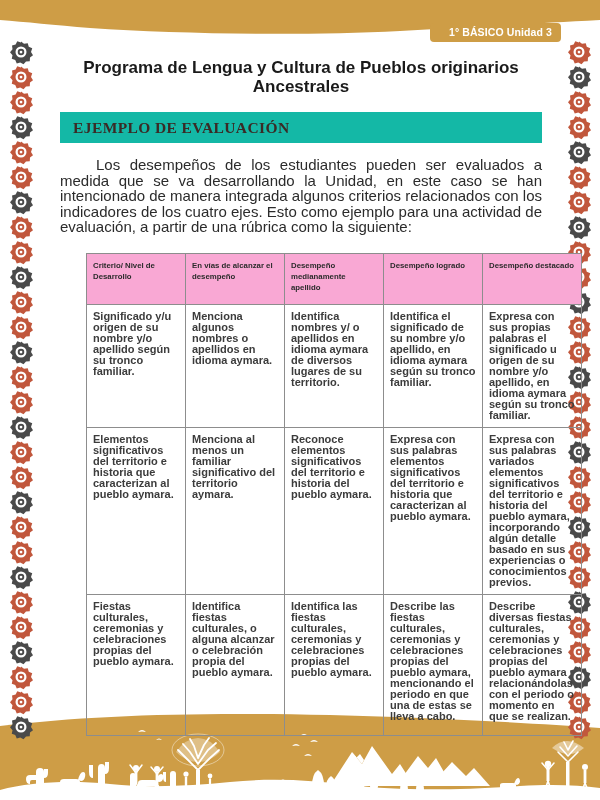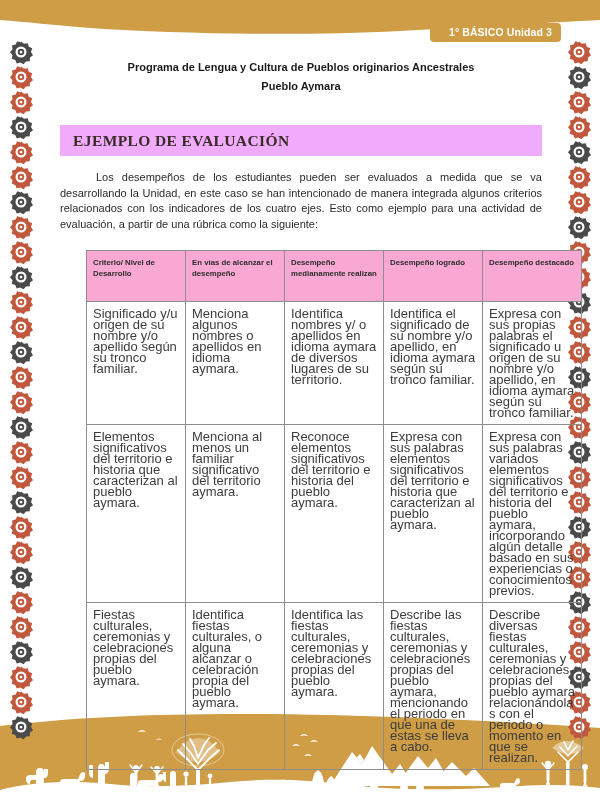--- a/index.html
+++ b/index.html
@@ -70,71 +70,71 @@
   #content {
     position: absolute;
     top: 58px;
     left: 60px;
     width: 482px;
     z-index: 5;
   }
 
   #doc-title {
     text-align: center;
-    font-size: 11px;
+    font-size: 17px;
     font-weight: bold;
     color: #1a1a1a;
     line-height: 19px;
     margin: 0 0 2px 0;
   }
   #doc-title .line2 { display: block; }
 
   #section-banner {
-    margin-top: 29px;
+    margin-top: 16px;
     height: 31px;
-    background: #f0abfc;
+    background: #14b8a6;
     display: flex;
     align-items: center;
     padding-left: 13px;
     box-sizing: border-box;
   }
   #section-banner-label {
     color: #3a2b26;
     font-family: "Liberation Serif", serif;
     font-size: 15.5px;
     font-weight: bold;
     letter-spacing: 0.4px;
   }
 
   #intro-paragraph {
     margin-top: 14px;
-    font-size: 11px;
+    font-size: 15px;
     line-height: 15.5px;
     color: #2b2b2b;
     text-align: justify;
     text-indent: 36px;
   }
 
   
   #rubric-table {
     margin-top: 18px;
     margin-left: 26px;
     width: 430px;
     border-collapse: collapse;
     table-layout: fixed;
   }
   #rubric-table td, #rubric-table th {
     border: 1px solid #8d8d8d;
     vertical-align: top;
     padding: 6px 6px 6px 6px;
-    font-size: 13px;
+    font-size: 11px;
     line-height: 11px;
     color: #3c3c3c;
     text-align: left;
-    font-weight: normal;
+    font-weight: bold;
     word-wrap: break-word;
   }
   #rubric-table thead th {
     background: #f9a8d4;
     font-weight: bold;
     color: #2b2b2b;
     font-size: 7.8px;
     height: 38px;
   }
   .col-0 { width: 86px; }
@@ -524,35 +524,34 @@
             <circle cx="0" cy="0" r="1.1" fill="#ffffff"></circle>
           </g>
         </g>
     </svg>
   </div>
 
   <div id="content">
 
     <h1 id="doc-title">
       <span>Programa de Lengua y Cultura de Pueblos originarios Ancestrales</span>
-      <span class="line2">Pueblo Aymara</span>
     </h1>
 
     <div id="section-banner">
       <span id="section-banner-label">EJEMPLO DE EVALUACIÓN</span>
     </div>
 
     <p id="intro-paragraph">Los desempeños de los estudiantes pueden ser evaluados a medida que se va desarrollando la Unidad, en este caso se han intencionado de manera integrada algunos criterios relacionados con los indicadores de los cuatro ejes. Esto como ejemplo para una actividad de evaluación, a partir de una rúbrica como la siguiente:</p>
 
     <table id="rubric-table">
       <thead>
         <tr>
           <th class="col-0">Criterio/ Nivel de Desarrollo</th>
           <th class="col-1">En vías de alcanzar el desempeño</th>
-          <th class="col-2">Desempeño medianamente realizan</th>
+          <th class="col-2">Desempeño medianamente apellido</th>
           <th class="col-3">Desempeño logrado</th>
           <th class="col-4">Desempeño destacado</th>
         </tr>
       </thead>
       <tbody>
         <tr id="row-0">
           <td class="col-0">Significado y/u origen de su nombre y/o apellido según su tronco familiar.</td>
           <td class="col-1">Menciona algunos nombres o apellidos en idioma aymara.</td>
           <td class="col-2">Identifica nombres y/ o apellidos en idioma aymara de diversos lugares de su territorio.</td>
           <td class="col-3">Identifica el significado de su nombre y/o apellido, en idioma aymara según su tronco familiar.</td>

